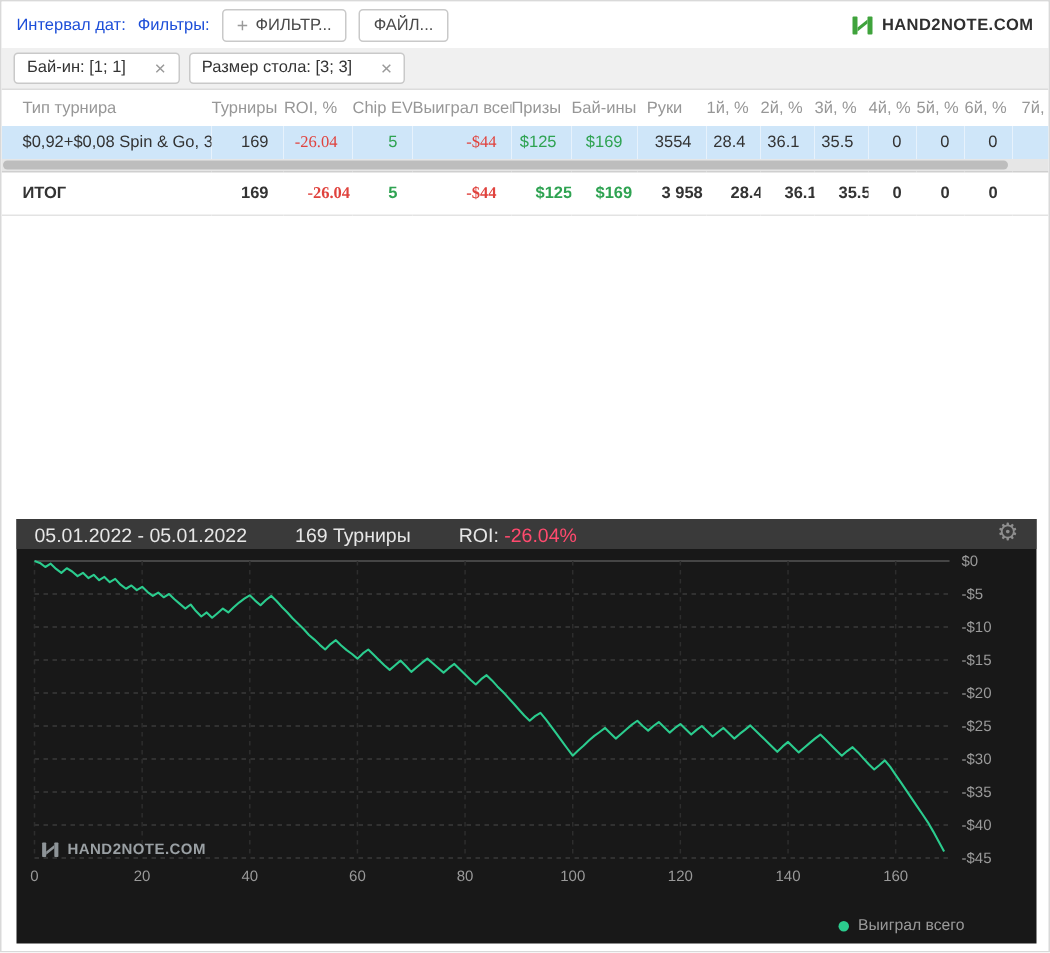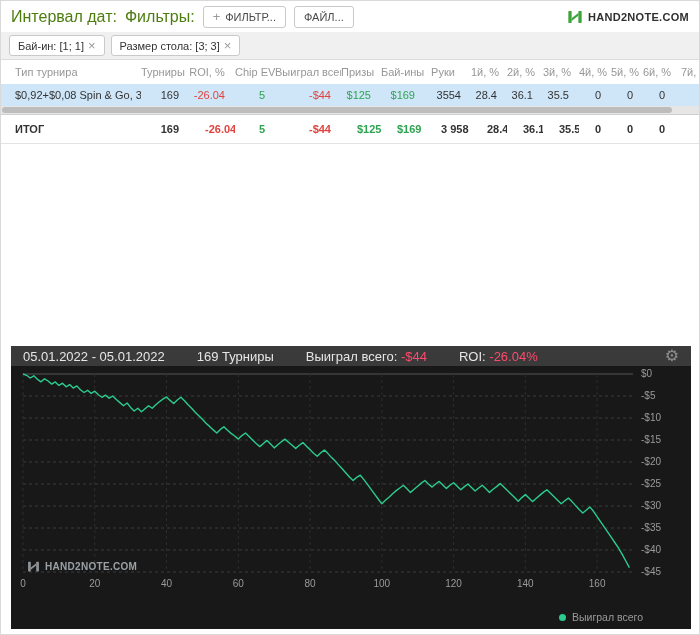--- a/index.html
+++ b/index.html
@@ -2,44 +2,44 @@
 <html><head>
 <meta charset="utf-8">
 <style>
   *{margin:0;padding:0;box-sizing:border-box;}
   html,body{background:#fff;}
   body{width:700px;height:635px;font-family:"Liberation Sans",sans-serif;}
   .app{position:relative;width:700px;height:635px;background:#fff;border:1px solid #d9d9d9;overflow:hidden;}
 
   
   .topbar{display:flex;align-items:center;height:31px;padding:0 10px;gap:8px;background:#fff;}
-  .lbl{font-size:16px;color:#4d7c0f;white-space:nowrap;}
+  .lbl{font-size:11px;color:#1d4ed8;white-space:nowrap;}
   .ctrl{font-size:11px;color:#4a4a4a;background:#fff;border:1px solid #c9c9c9;border-radius:3px;
         padding:0 9px;height:22px;display:inline-flex;align-items:center;gap:5px;cursor:pointer;
         font-family:"Liberation Sans",sans-serif;white-space:nowrap;}
   .plus{color:#9a9a9a;font-size:13px;line-height:1;}
   .logo{margin-left:auto;display:flex;align-items:center;gap:5px;color:#3fa33c;}
   .logo-text{font-size:11px;font-weight:bold;color:#2f2f2f;letter-spacing:.3px;}
 
   
   .chips-row{display:flex;align-items:center;gap:6px;height:28px;background:#f0f0f0;
              border-bottom:1px solid #dcdcdc;padding:0 8px;}
-  .chip{display:inline-flex;align-items:center;gap:4px;background:#fff;border:1px solid #c9c9c9;
+  .chip{display:inline-flex;align-items:flex-start;gap:19px;background:#fff;border:1px solid #c9c9c9;
         border-radius:3px;padding:3px 8px;font-size:11px;color:#333;cursor:pointer;}
   .chip-x{color:#999;font-size:13px;line-height:1;cursor:pointer;}
 
   
   .tablewrap{overflow:hidden;width:698px;}
   table{border-collapse:collapse;table-layout:fixed;width:715px;font-size:11px;color:#333;}
   th{font-weight:normal;color:#979797;padding:6px 10px 6px 0;white-space:nowrap;overflow:hidden;}
   th.l,td.l{text-align:left;padding-left:14px;padding-right:0;margin-top:16px;}
   th.lastcol{text-align:left;padding-left:6px;}
   td{text-align:right;padding:5px 10px 5px 0;white-space:nowrap;overflow:hidden;}
   tr.sel{background:#cfe6f9;}
-  .neg{color:#e0433e;}
+  .neg{color:#e0433e;font-family:Liberation Serif, serif;}
   .pos{color:#2fa352;}
   .hscroll{height:8px;background:#e6e6e6;position:relative;width:698px;}
   .hthumb{position:absolute;left:1px;top:1px;height:6px;width:96%;background:#bdbdbd;border-radius:3px;}
   .total-table{border-top:1px solid #cfcfcf;border-bottom:1px solid #e3e3e3;}
   .total-table td{font-weight:bold;padding:8px 10px 8px 16px;}
   .total-table td.l{padding-left:14px;}
 
   
   .chart-panel{position:absolute;left:10px;top:345px;width:680px;height:283px;background:#181818;}
   .chart-header{display:flex;align-items:center;height:20px;background:#3a3a3a;padding:0 12px;gap:32px;
@@ -192,24 +192,20 @@
           <td></td>
         </tr>
       </tbody>
     </table>
   </div>
 
   <div class="chart-panel">
     <div class="chart-header">
       <span>05.01.2022 - 05.01.2022</span>
       <span>169 Турниры</span>
-      <span>
-        <span>Выиграл всего:</span>
-        <span class="ch-val">-$44</span>
-      </span>
       <span>
         <span>ROI:</span>
         <span class="ch-val">-26.04%</span>
       </span>
       <span class="gear">⚙</span>
     </div>
 
     <div class="chart-plot"><svg width="676" height="230" viewBox="0 0 676 230">
           <line x1="12" y1="8" x2="622" y2="8" stroke="#555" stroke-width="1"></line>
           <text x="630" y="11" fill="#9a9a9a" font-size="10">$0</text>

